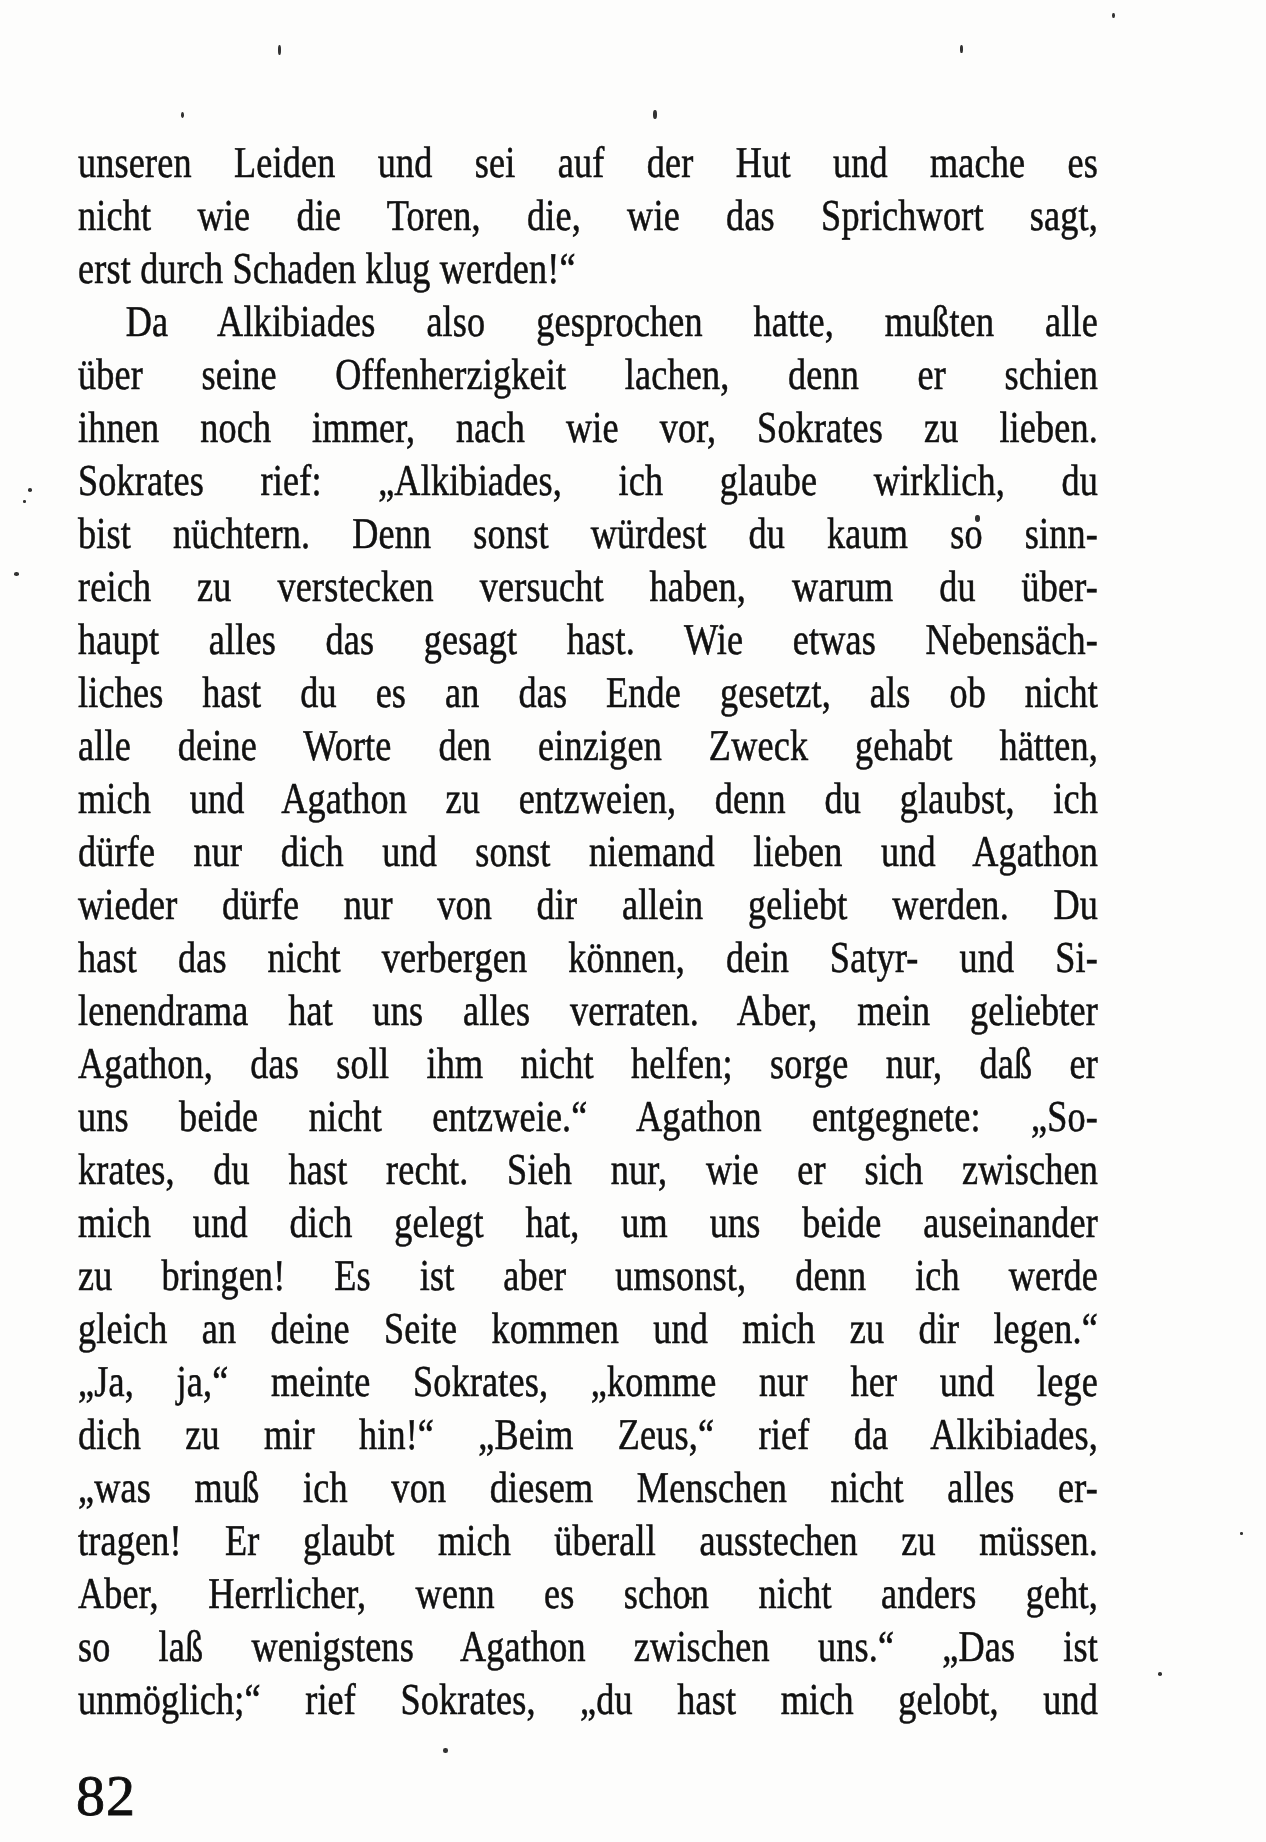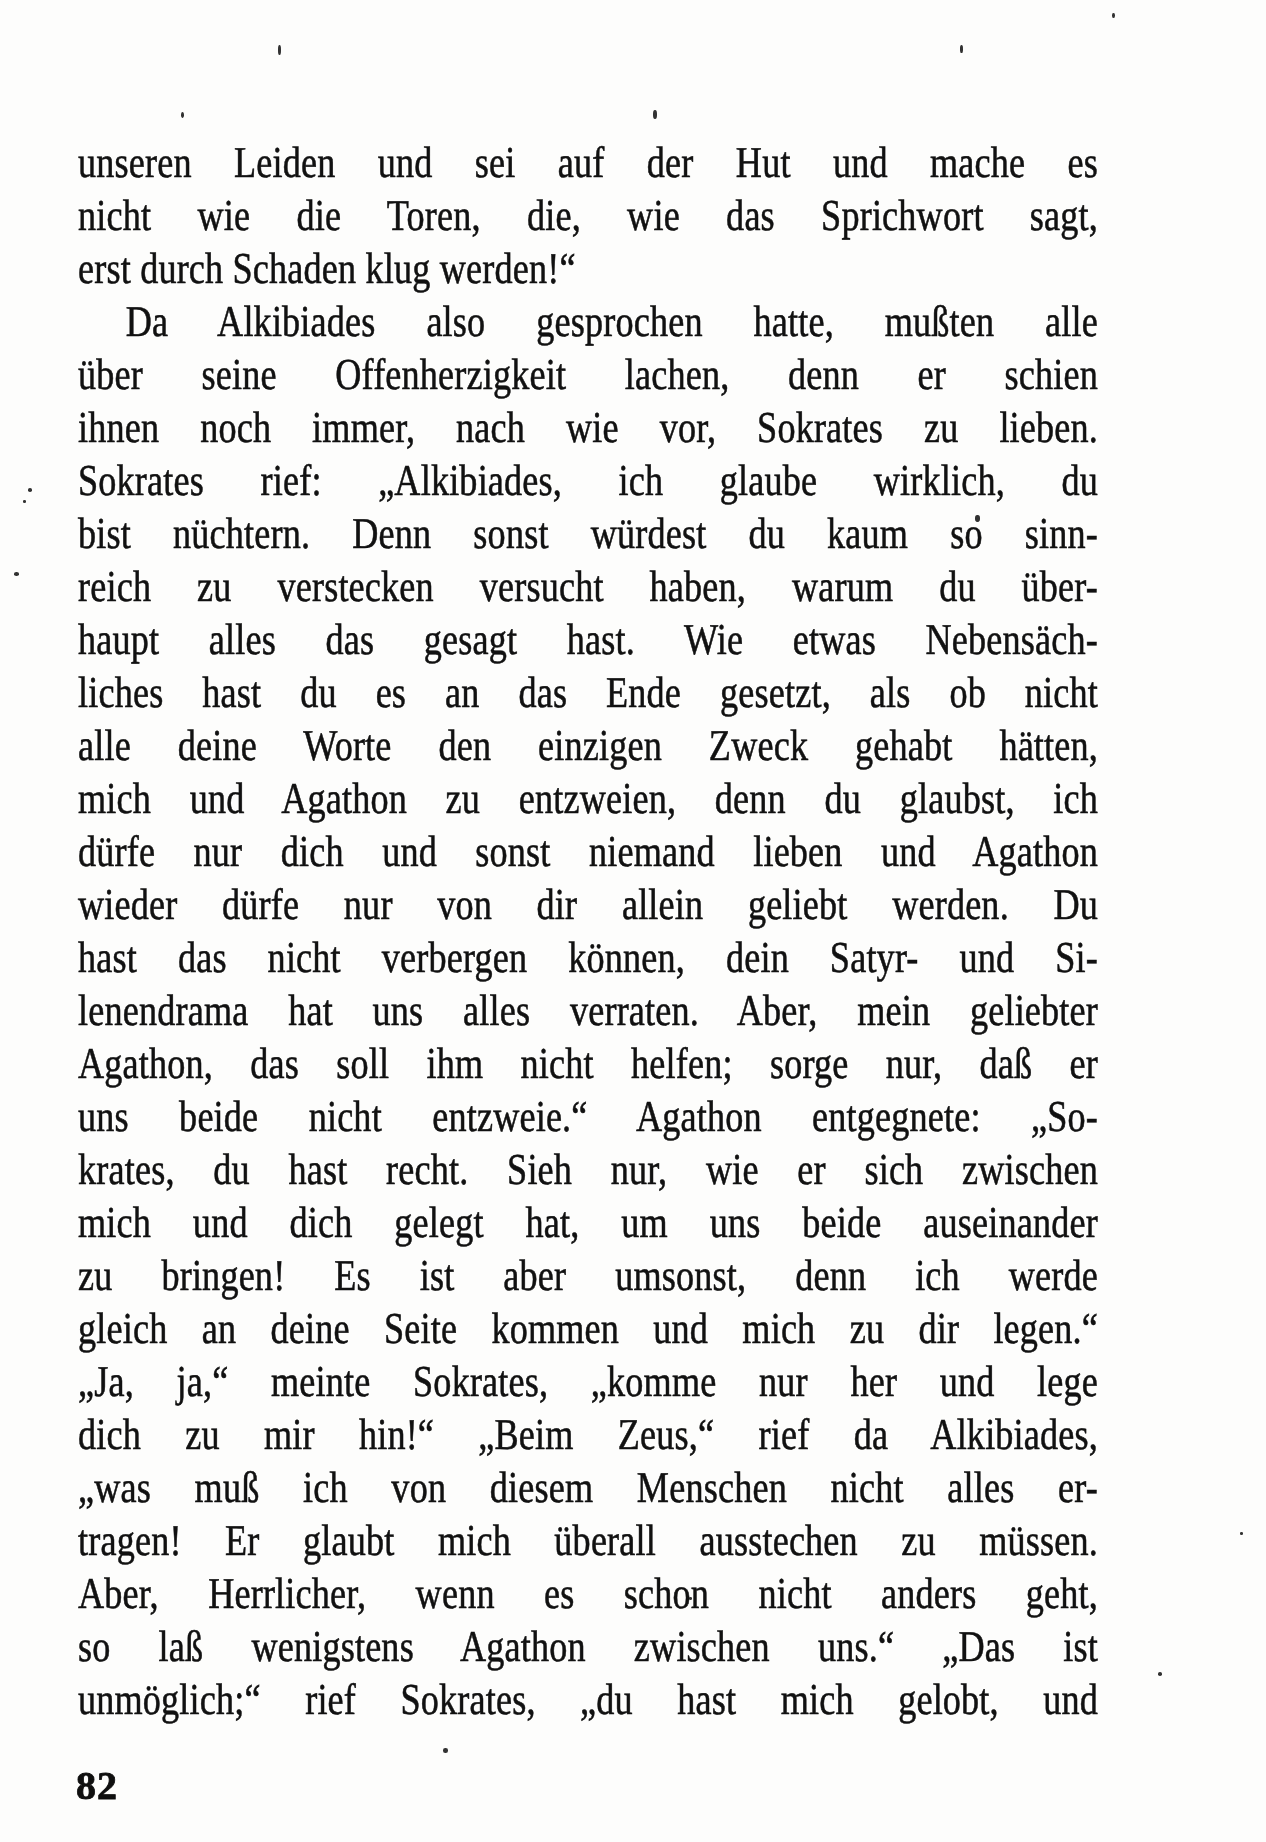--- a/index.html
+++ b/index.html
@@ -44,22 +44,22 @@
     text-align: left;
     text-align-last: left;
   }
   .line.indent {
     text-indent: 58px;
   }
   .page-number {
     position: absolute;
     left: 76px;
     top: 1762px;
-    font-size: 40px;
-    font-weight: bold;
+    font-size: 58px;
+    font-weight: normal;
     -webkit-text-stroke: 0.8px #0d0d0d;
     letter-spacing: 1px;
     color: #0f0f0f;
   }
   .speck {
     position: absolute;
     background: #1c1c1c;
     border-radius: 45%;
     opacity: 0.9;
   }

